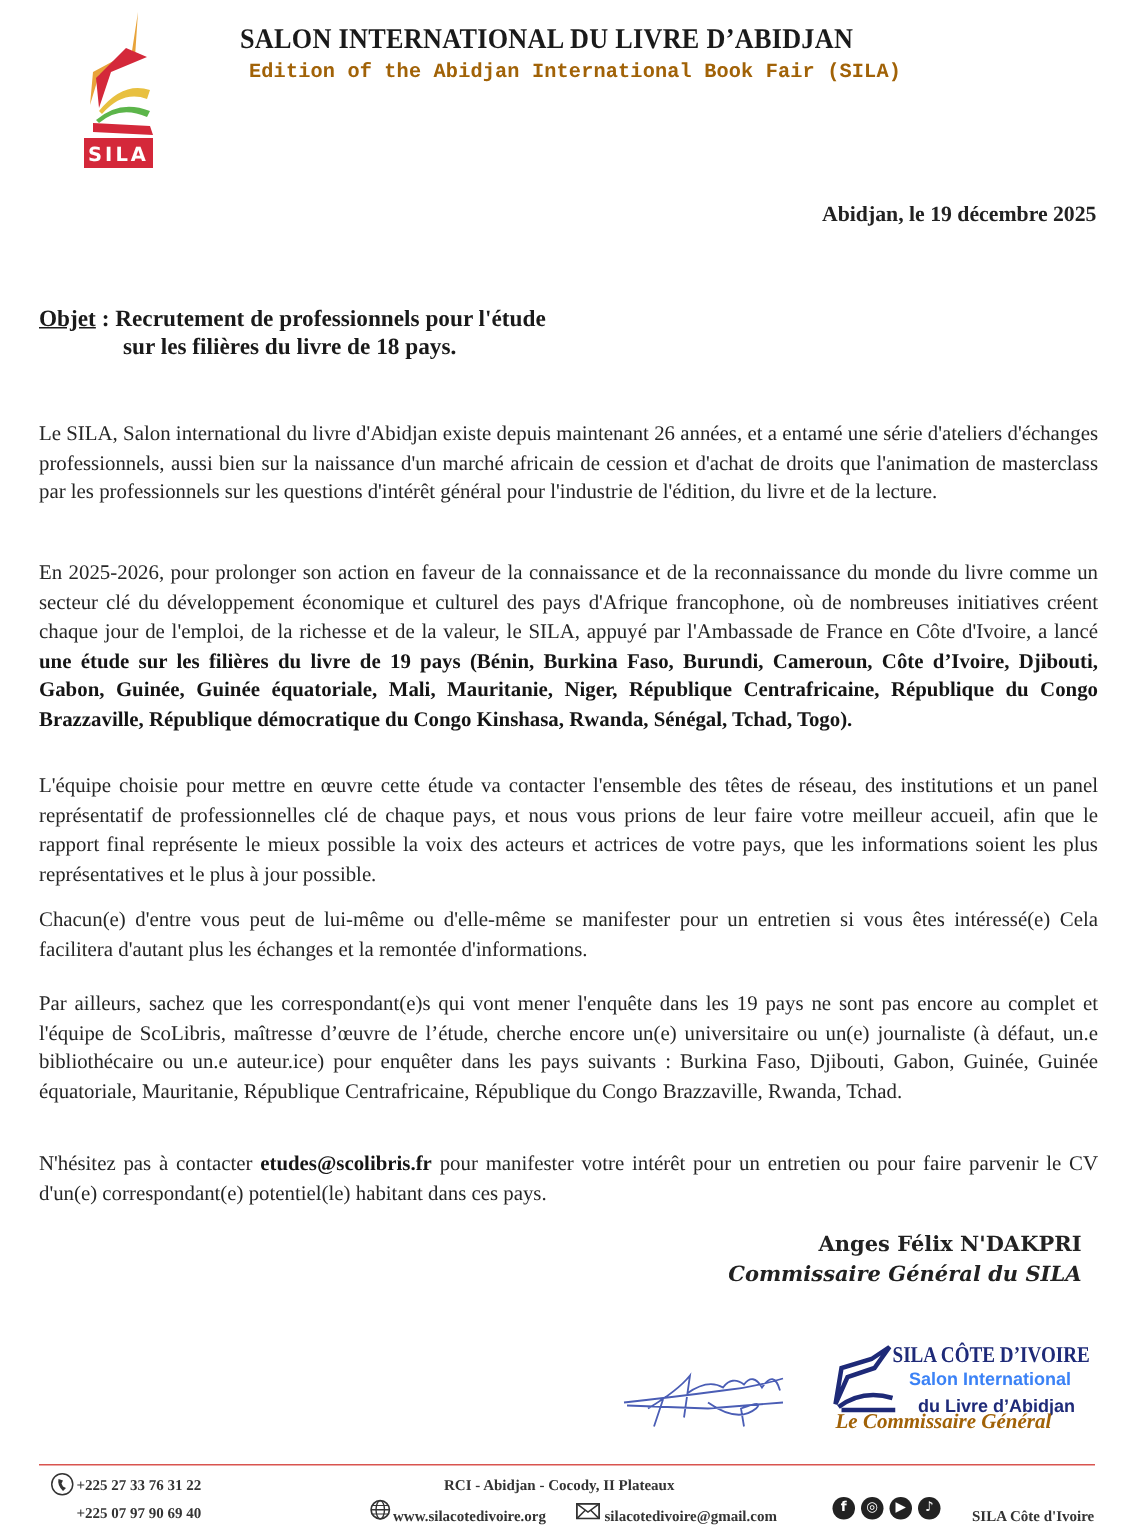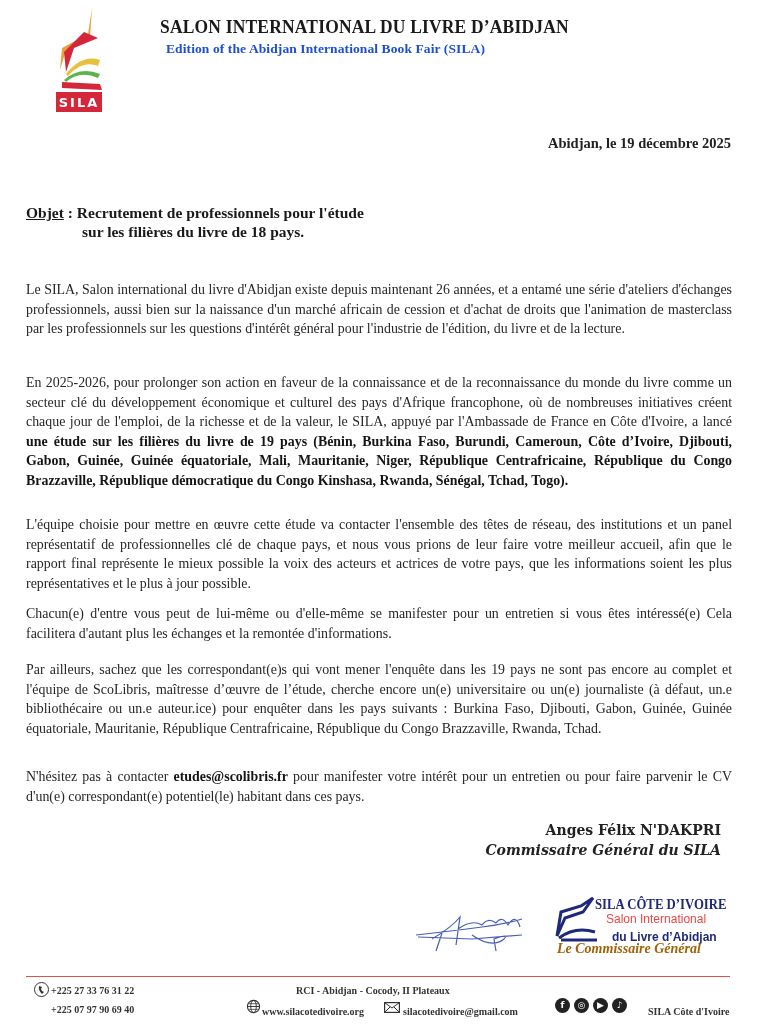--- a/index.html
+++ b/index.html
@@ -4,36 +4,36 @@
 <style>
   html, body { margin:0; padding:0; background:#ffffff; }
   body { width:762px; height:1024px; position:relative; overflow:hidden;
          font-family:"Liberation Serif", "DejaVu Serif", serif; color:#222; }
   .abs { position:absolute; }
 
   
   .logo { left:52px; top:4px; width:50px; height:110px; }
   .h-title { left:160px; top:16px; font-family:"Liberation Serif", serif; font-weight:bold;
              font-size:19px; letter-spacing:0.2px; color:#1a1a1a; transform:scaleX(0.92); transform-origin:left; white-space:nowrap; }
-  .h-sub { left:166px; top:41px; font-family:Liberation Serif, serif; font-weight:bold;
-           font-size:13.5px; color:#1d4ed8; white-space:nowrap; letter-spacing:0.1px; }
+  .h-sub { left:166px; top:41px; font-family:Liberation Mono, monospace; font-weight:bold;
+           font-size:13.5px; color:#a16207; white-space:nowrap; letter-spacing:0.1px; }
 
   .date { right:31px; top:135px; font-weight:bold; font-size:14.5px; color:#222; white-space:nowrap; }
 
   .objet { left:26px; top:203px; font-weight:bold; font-size:15.5px; line-height:20px; color:#1a1a1a; }
   .objet-label { text-decoration:underline; }
   .objet-line2 { left:82px; top:223px; font-weight:bold; font-size:15.5px; color:#1a1a1a; white-space:nowrap; }
 
   .para { left:26px; width:706px; font-size:13.9px; line-height:19.5px; text-align:justify; color:#262626; }
   .para b { color:#151515; }
 
   .sig-name { right:41px; top:822px; font-weight:bold; font-size:14px; color:#222; white-space:nowrap; font-family:"DejaVu Serif", serif; }
   .sig-role { right:41px; top:842px; font-weight:bold; font-style:italic; font-size:14px; color:#222; white-space:nowrap; font-family:"DejaVu Serif", serif;padding-left:28px; }
   .stamp-t1 { left:595px; top:896px; font-family:"Liberation Serif", serif; font-weight:bold; font-size:15px; color:#1e2a78; white-space:nowrap; transform:scaleX(0.85); transform-origin:left; }
-  .stamp-t2 { left:606px; top:912px; font-family:"Liberation Sans", sans-serif; font-weight:normal; font-size:12px; color:#ef4444; white-space:nowrap; }
+  .stamp-t2 { left:606px; top:912px; font-family:"Liberation Sans", sans-serif; font-weight:bold; font-size:12px; color:#3b82f6; white-space:nowrap; }
   .stamp-t3 { left:612px; top:930px; font-family:"Liberation Sans", sans-serif; font-weight:bold; font-size:12px; color:#1e2a78; white-space:nowrap; }
   .stamp-t4 { left:557px; top:941px; font-family:"Liberation Serif", serif; font-weight:bold; font-style:italic; font-size:14px; color:#a16207; white-space:nowrap; }
 
   .signature { left:412px; top:905px; width:120px; height:55px; }
 
   .footer-line { left:26px; top:976px; width:704px; height:1px; background:#d9544f; }
   .f-text { font-family:"Liberation Serif", serif; font-weight:bold; font-size:10px; color:#333; white-space:nowrap; }
   .f-phone1 { left:51px; top:985px;text-align:right; }
   .f-phone2 { left:51px; top:1004px; }
   .f-addr { left:296px; top:985px; }

